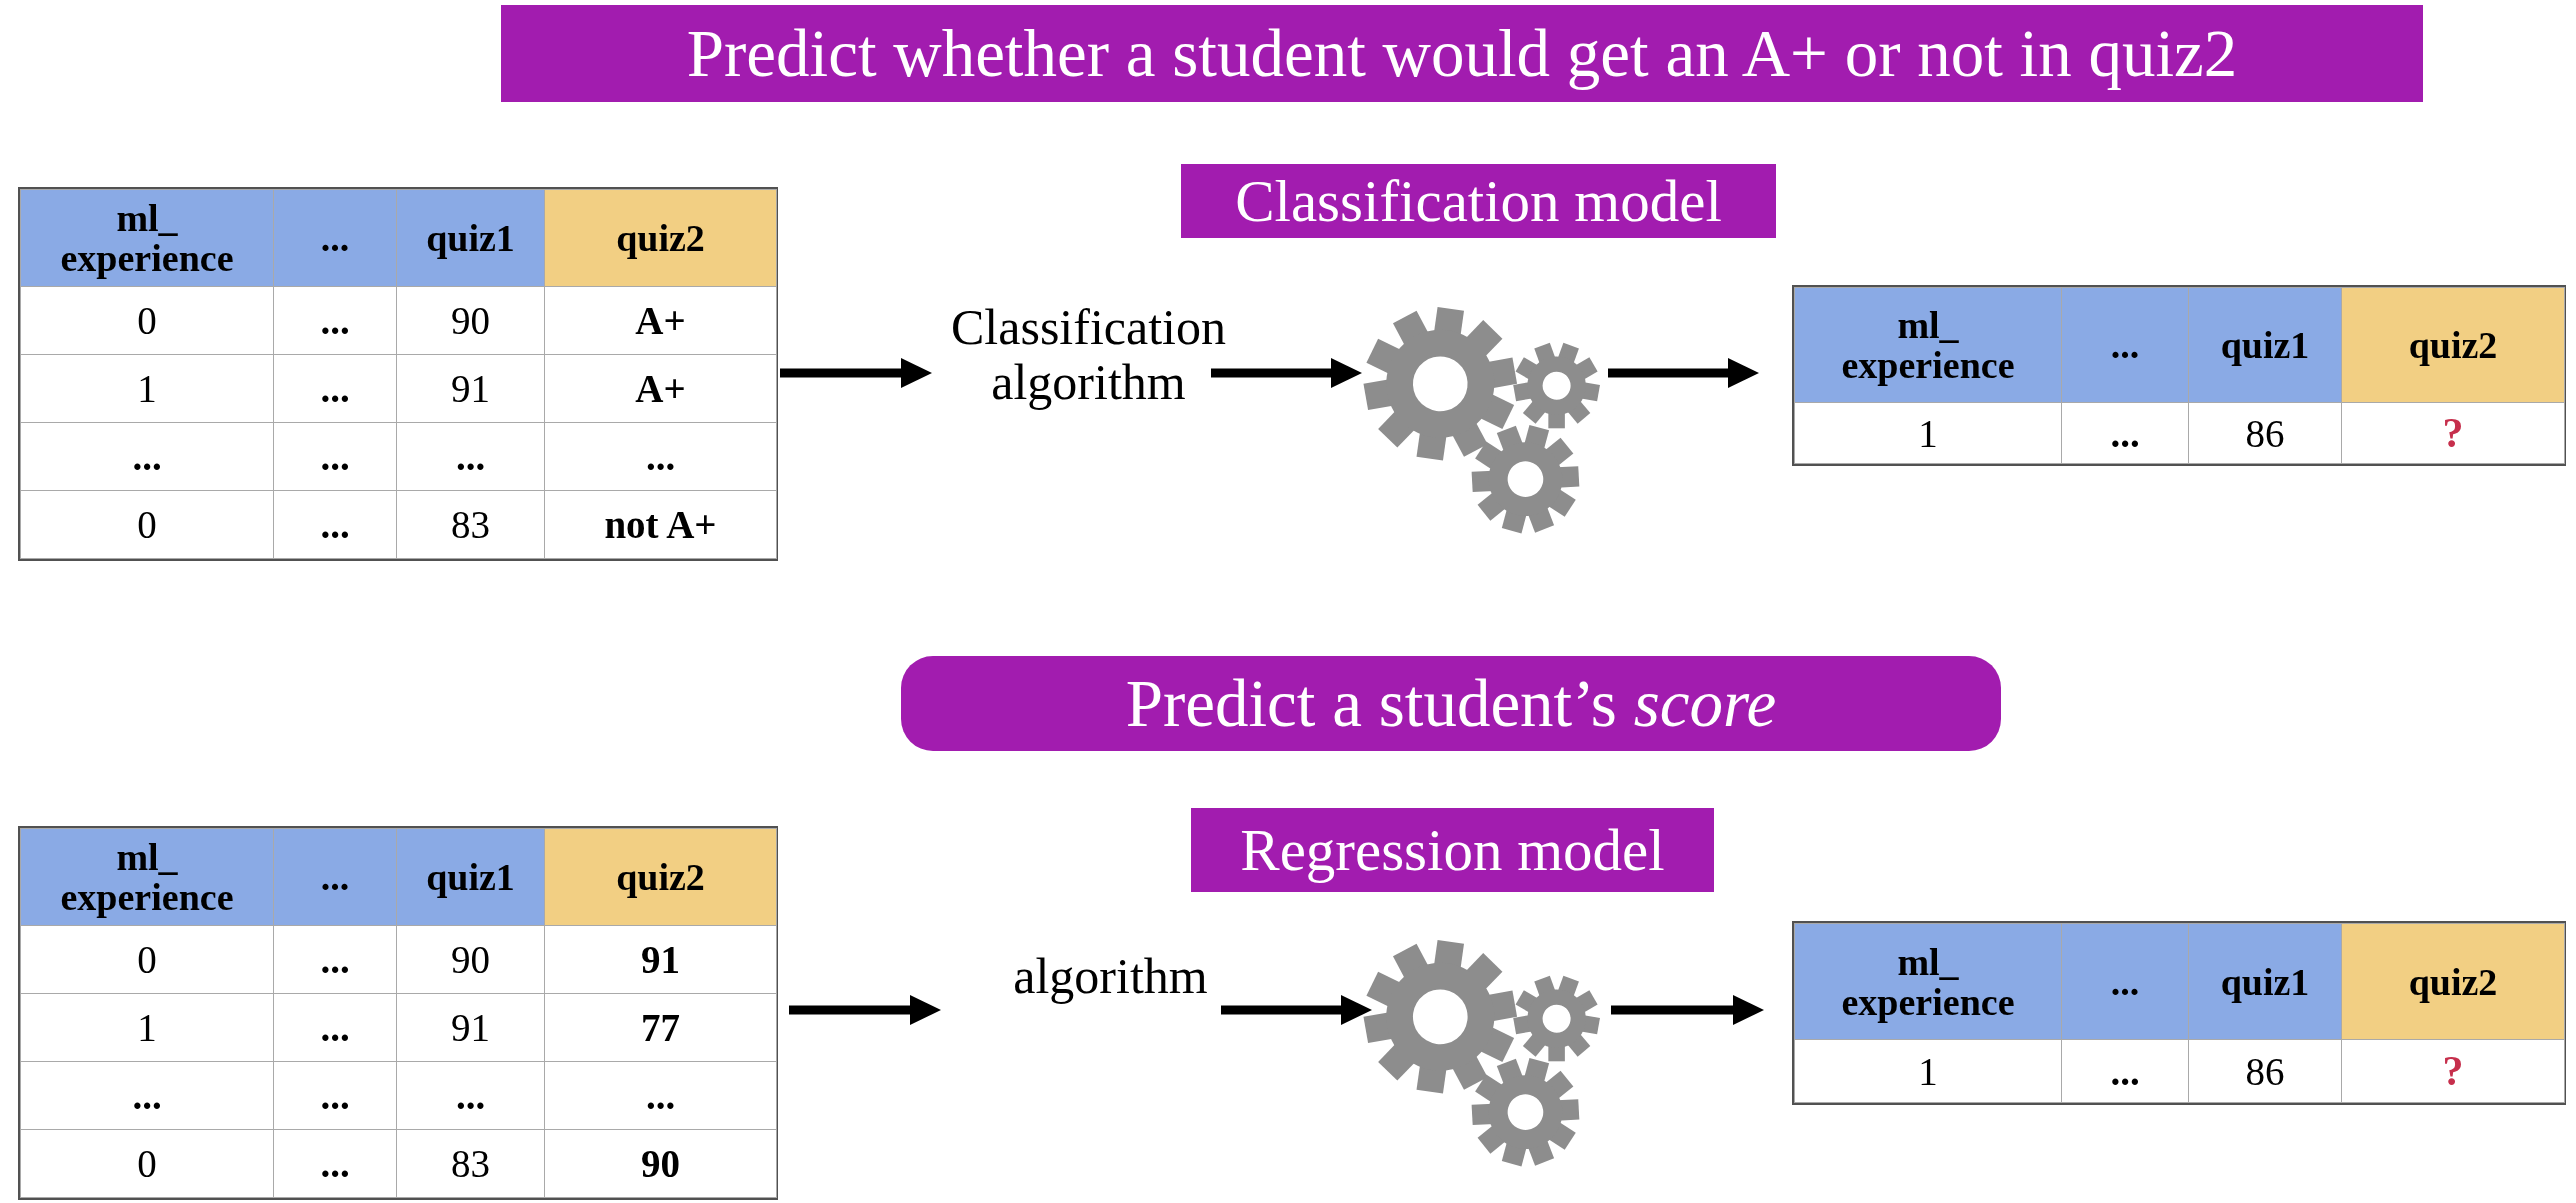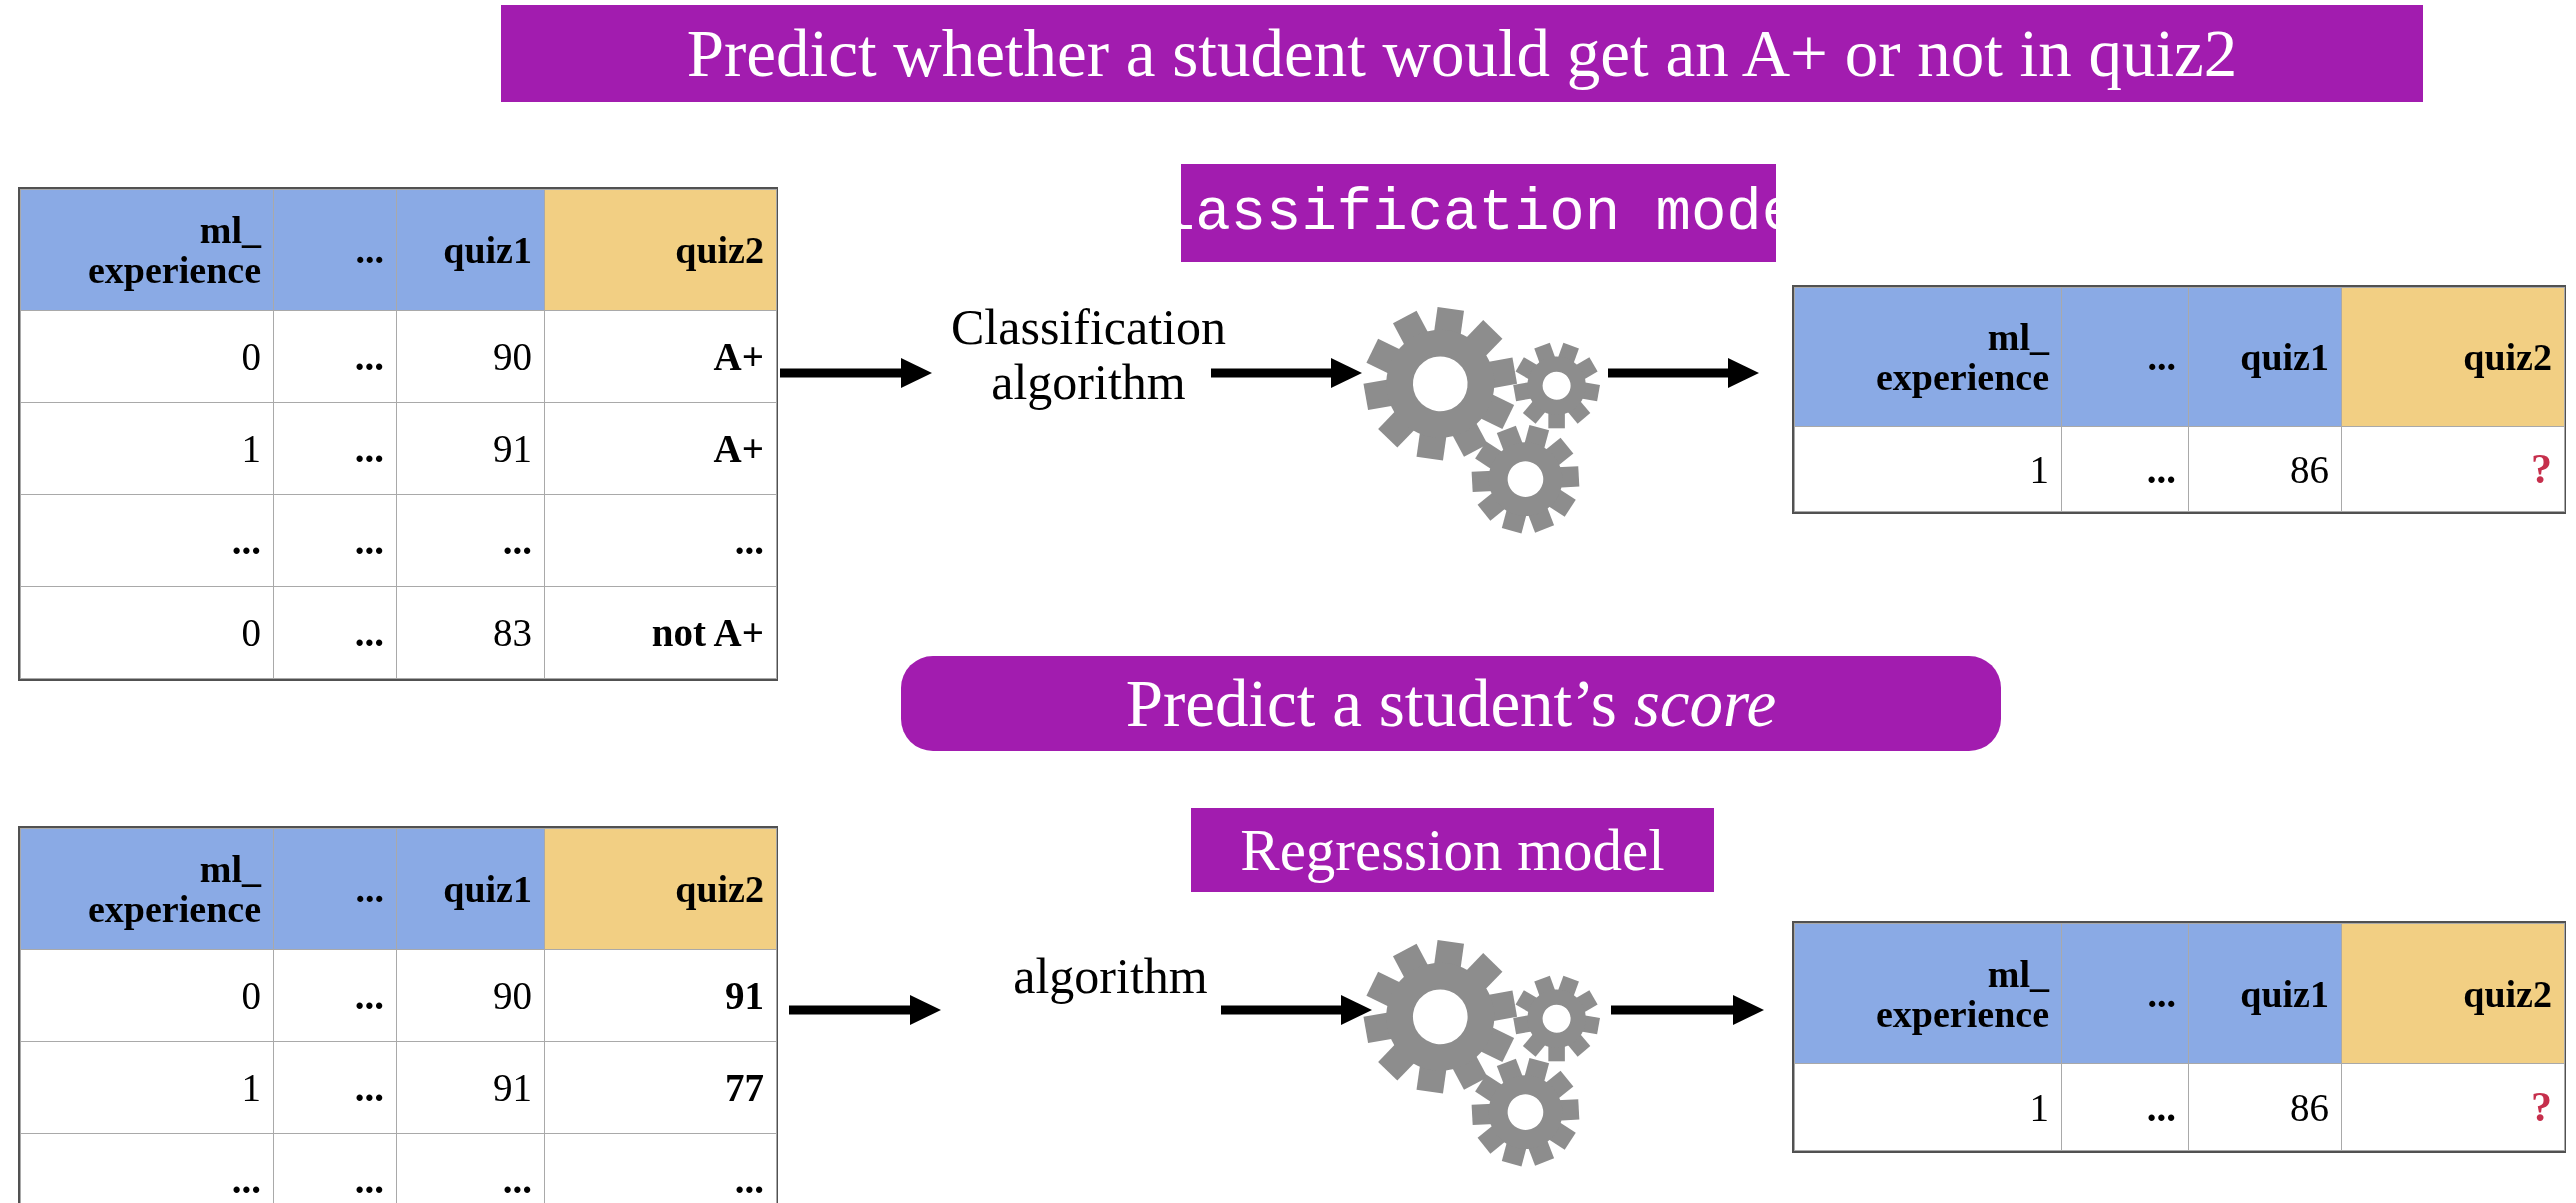--- a/index.html
+++ b/index.html
@@ -12,22 +12,22 @@
     position:absolute;background:#a21caf;color:#fff;
     display:flex;align-items:center;justify-content:center;
     white-space:pre;
   }
   .task-banner{font-size:67px;}
   .model-banner{font-size:59px;}
   
   .tblwrap{position:absolute;border:2.5px solid #515151;background:#fff;}
   .tblwrap table{border-collapse:collapse;table-layout:fixed;width:100%;}
   .tblwrap td{
-    border:1.3px solid #A9A9A9;text-align:right;vertical-align:middle;
-    font-size:39px;padding:12px;overflow:hidden;
+    border:1.3px solid #A9A9A9;text-align:center;vertical-align:middle;
+    font-size:39px;padding:0;overflow:hidden;
   }
   .tblwrap td.hdr{font-weight:bold;font-size:38px;line-height:40px;}
   td.blue{background:#8AAAE5;}
   td.yellow{background:#F2CF83;}
   td.b{font-weight:bold;}
   td.q{color:#C62F4C;font-weight:bold;font-size:42px;}
   .t-left tr.h td{height:96px;}
   .t-left tr.d td{height:67px;}
   .t-tr tr.h td{height:114px;}
   .t-tr tr.d td{height:60px;}
@@ -96,21 +96,21 @@
         <path fill-rule="evenodd" d="M-58,0a58,58 0 1,0 116,0a58,58 0 1,0 -116,0M-28,0a28,28 0 1,0 56,0a28,28 0 1,0 -56,0"></path>
       </g>
     </g>
   </defs>
 </svg>
 
 <div class="banner task-banner" style="left:501px;top:5.1px;width:1922px;height:97px;">
   <span>Predict whether a student would get an A+ or not in quiz2</span>
 </div>
 
-<div class="banner model-banner" style="left:1181px;top:164px;width:595px;height:98px;font-family:Liberation Mono, monospace;">
+<div class="banner model-banner" style="left:1181px;top:164px;width:595px;height:74px;">
   <span>Classification model</span>
 </div>
 
 <div class="tblwrap t-left" style="left:18px;top:187px;width:756px;">
   <table>
     <colgroup>
         <col style="width:253px">
         <col style="width:123px">
         <col style="width:148px">
         <col style="width:232px">

